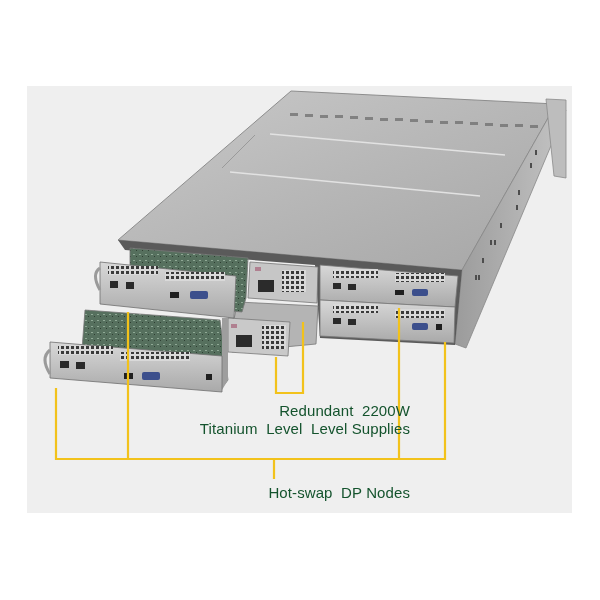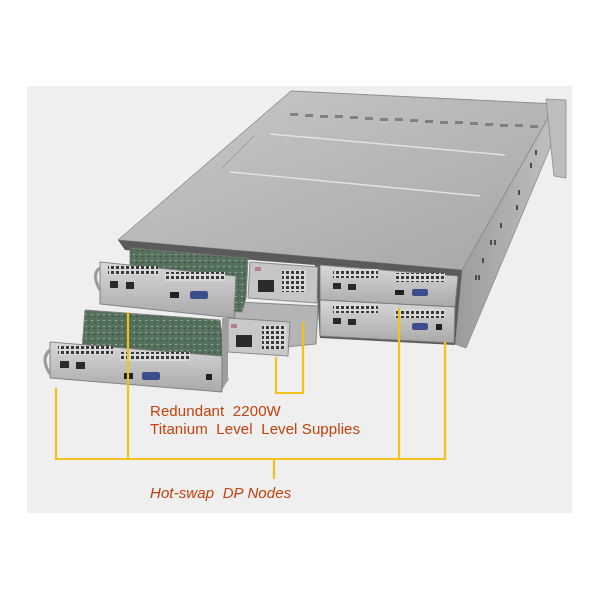--- a/index.html
+++ b/index.html
@@ -1,21 +1,21 @@
 <!DOCTYPE html>
 <html><head>
 <meta charset="utf-8">
 <style>
   html,body{margin:0;padding:0;background:#ffffff;}
   body{width:600px;height:600px;position:relative;overflow:hidden;font-family:"Liberation Sans",sans-serif;}
   #panel{position:absolute;left:27px;top:86px;width:545px;height:427px;background:#efefef;}
   #art{position:absolute;left:0;top:0;width:600px;height:600px;}
-  .label{position:absolute;color:#c2410c;font-size:15px;line-height:18px;text-align:left;white-space:nowrap;letter-spacing:0.1px;}
+  .label{position:absolute;color:#14532d;font-size:15px;line-height:18px;text-align:right;white-space:nowrap;letter-spacing:0.1px;}
   #psu-label{left:150px;top:402px;width:260px;}
-  #node-label{left:150px;top:484px;width:260px;font-style:italic;}
+  #node-label{left:150px;top:484px;width:260px;}
 </style>
 </head>
 <body>
 
 <div id="panel"></div>
 
 <svg id="art" viewBox="0 0 600 600">
   <defs>
     <linearGradient id="lidGrad" x1="0" y1="0" x2="1" y2="1">
       <stop offset="0" stop-color="#c9c9c9"></stop>

